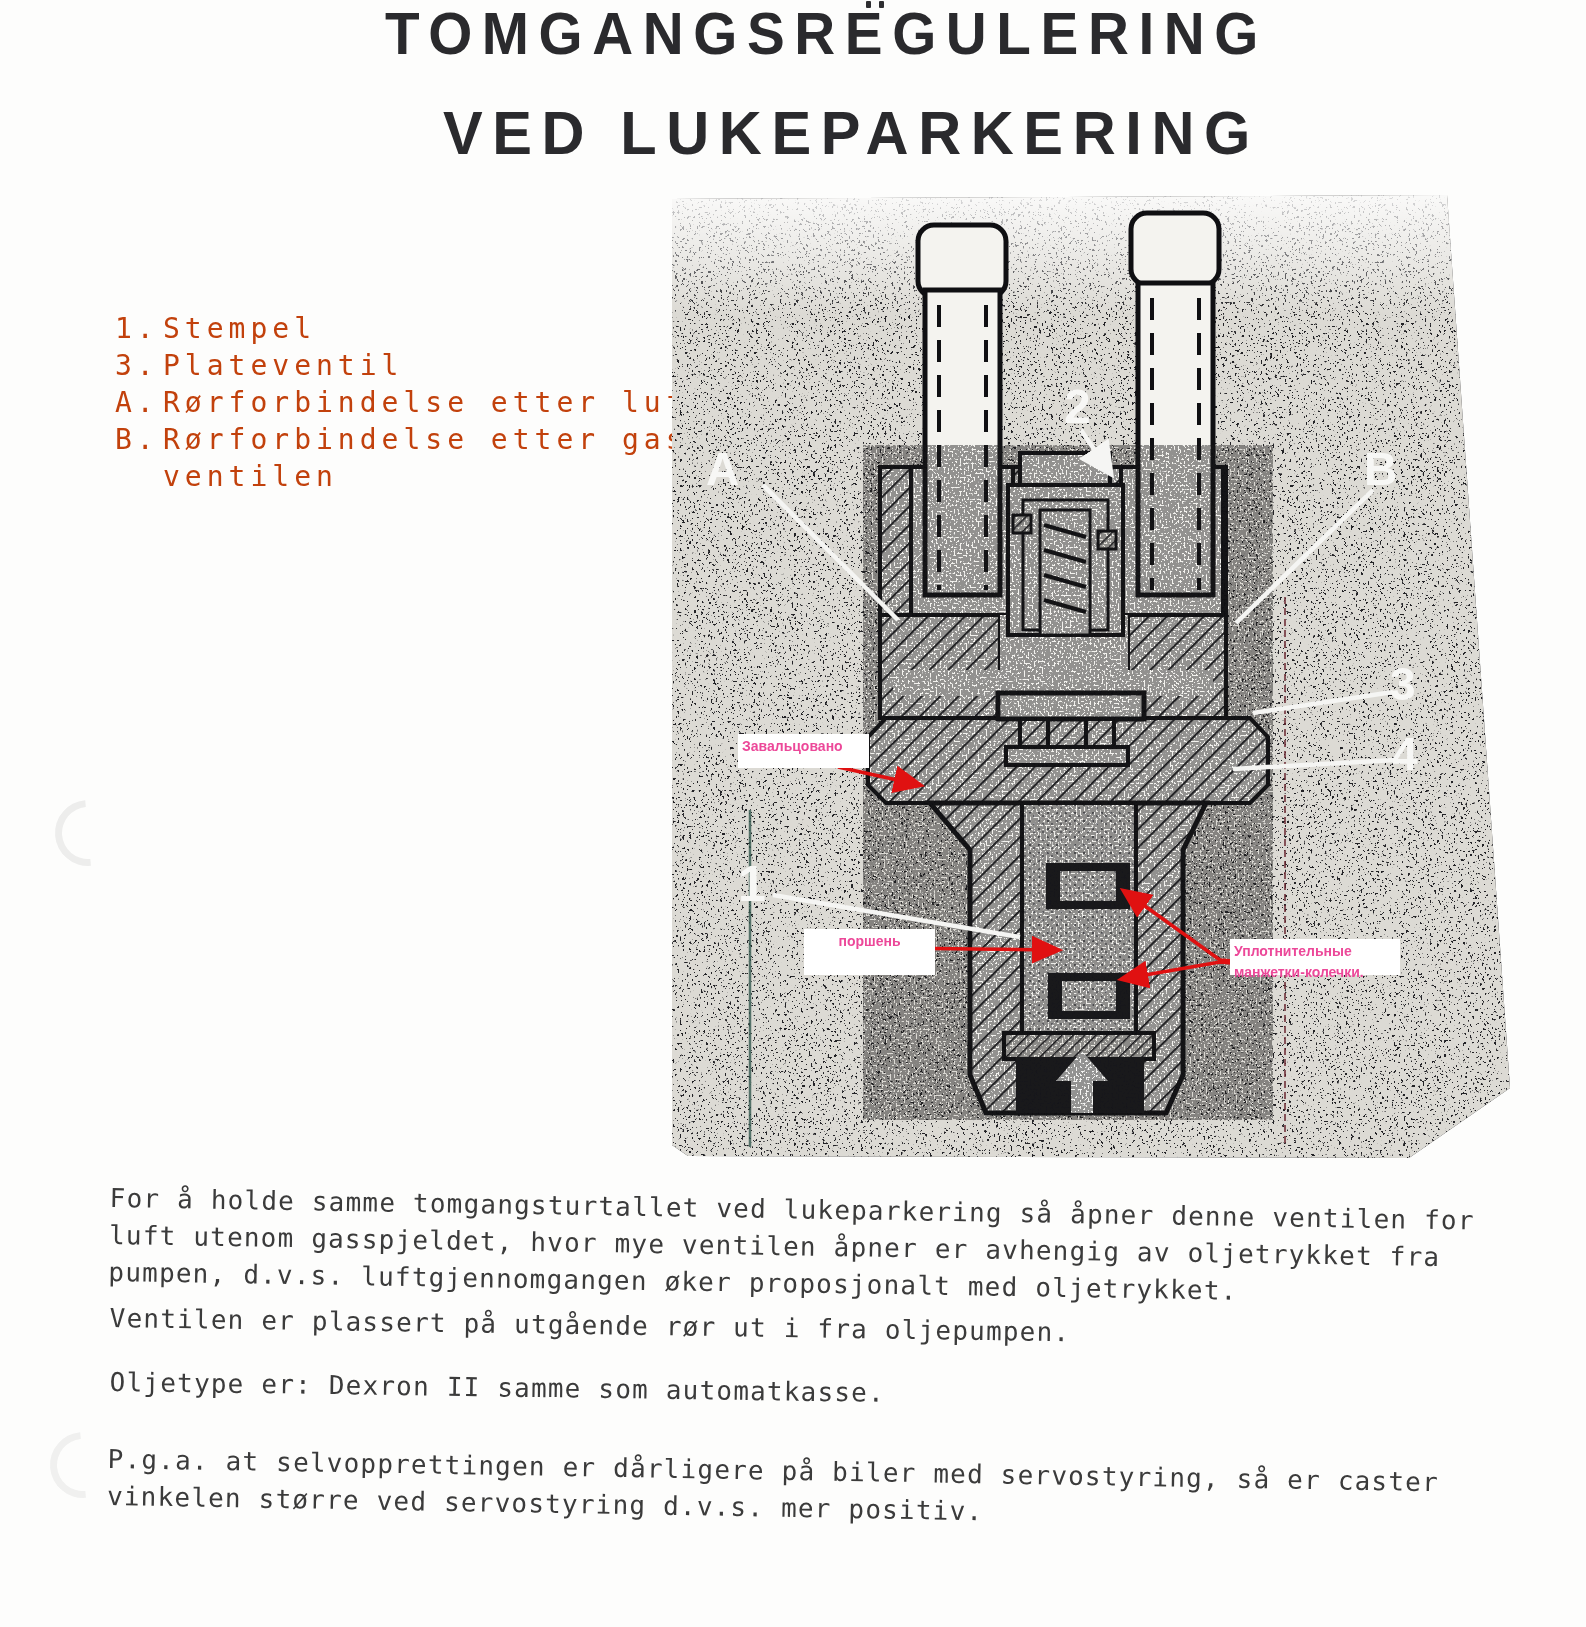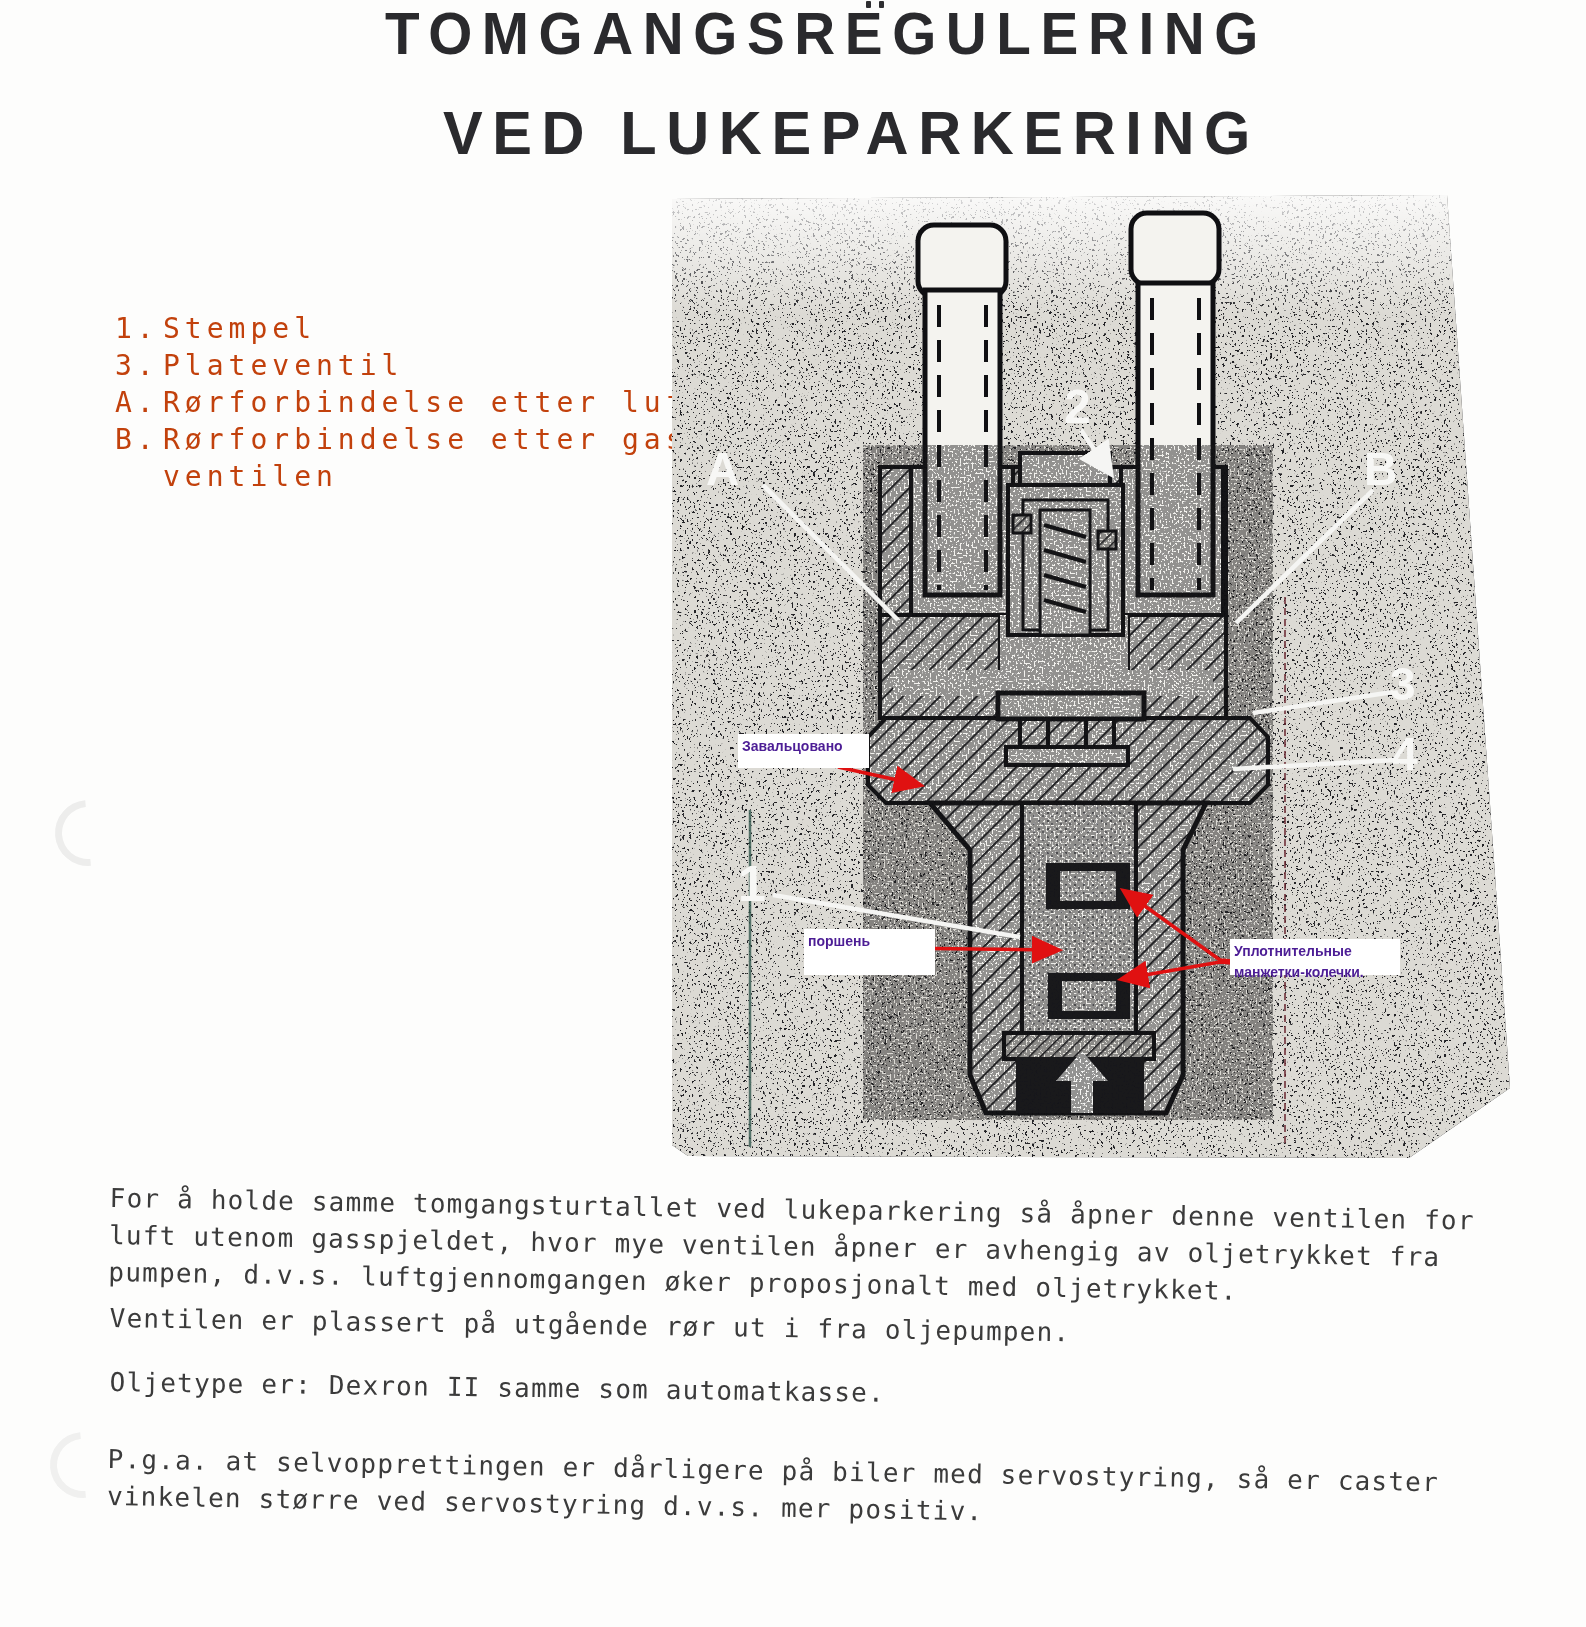--- a/index.html
+++ b/index.html
@@ -22,24 +22,24 @@
   
   .legend{position:absolute;left:115px;top:310px;font-size:28px;letter-spacing:5px;line-height:37px;color:#c2410c;}
   .legend-row{white-space:pre;}
   .legend-marker{display:inline-block;width:48px;}
   
   .photo{position:absolute;left:668px;top:195px;width:842px;height:963px;}
   
   .ann-box{
     position:absolute;background:#ffffff;z-index:5;
     font-family:"Liberation Sans",sans-serif;font-weight:700;font-size:14px;
-    color:#4c1d95;line-height:21px;padding:2px 4px;box-sizing:border-box;white-space:nowrap;
+    color:#ec4899;line-height:21px;padding:2px 4px;box-sizing:border-box;white-space:nowrap;
   }
   .ann-crimped{left:738px;top:734px;width:131px;height:34px;}
-  .ann-piston{left:804px;top:929px;width:131px;height:46px;}
+  .ann-piston{left:804px;top:929px;width:131px;height:46px;text-align:center;}
   .ann-seals{left:1230px;top:939px;width:170px;height:36px;}
   
   .para{position:absolute;font-size:26px;letter-spacing:1.2px;line-height:37px;color:#3b3b3b;transform-origin:0 0;}
   .para div{white-space:pre;}
   .para-1{left:110px;top:1180px;transform:rotate(0.95deg);}
   .para-2{left:110px;top:1300px;transform:rotate(0.85deg);}
   .para-3{left:110px;top:1364px;transform:rotate(0.8deg);}
   .para-4{left:108px;top:1441px;transform:rotate(1deg);}
   
   .curl{

